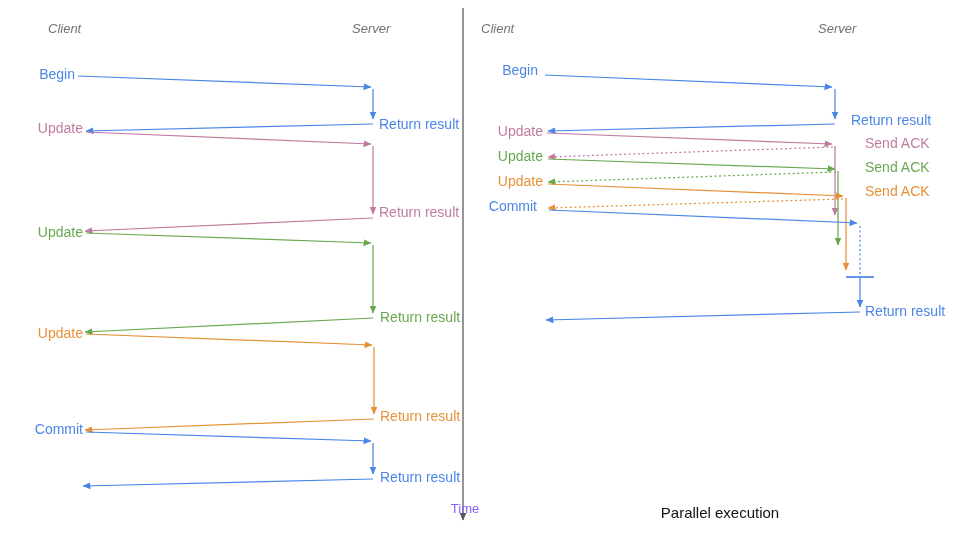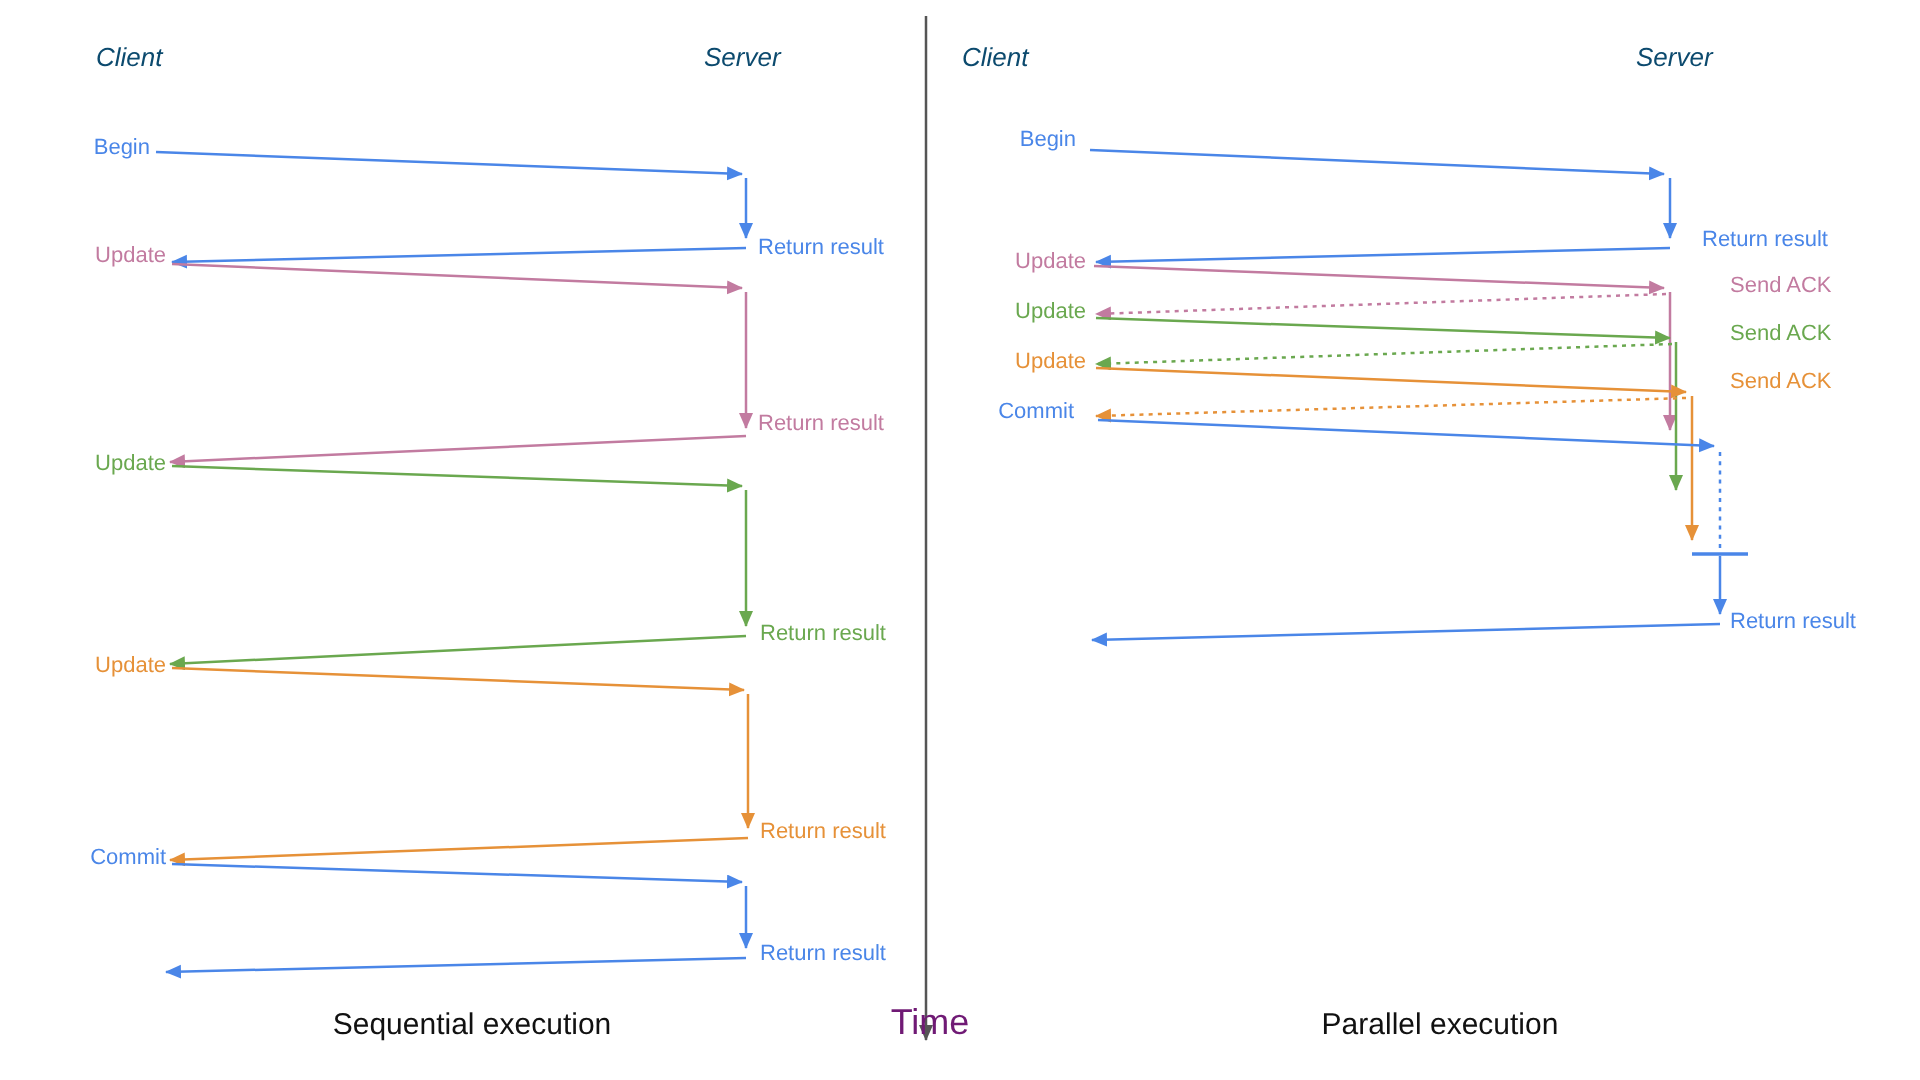--- a/index.html
+++ b/index.html
@@ -2,36 +2,36 @@
 <html><head>
 <meta charset="utf-8">
 <style>
   html,body{margin:0;padding:0;background:#fff;}
   .canvas{
     position:relative;width:960px;height:540px;background:#ffffff;overflow:hidden;
     font-family:"Liberation Sans",sans-serif;
   }
   .canvas svg{position:absolute;left:0;top:0;width:960px;height:540px;}
   .msg-label{
-    position:absolute;font-size:11px;line-height:13px;white-space:nowrap;text-align:center;
+    position:absolute;font-size:14px;line-height:13px;white-space:nowrap;text-align:center;
   }
   .msg-label.align-right{transform:translateX(-100%);}
   .role-label{
     position:absolute;font-size:13px;line-height:14px;font-style:italic;
-    color:#0c4a6e;white-space:nowrap;
+    color:#737373;white-space:nowrap;
   }
   .fig-title{
     position:absolute;font-size:15px;line-height:16px;color:#111111;
     transform:translateX(-50%);white-space:nowrap;
   }
   .seq-title{left:236px;top:505px;}
   .par-title{left:720px;top:505px;}
   .time-label{
     position:absolute;left:465px;top:501px;transform:translateX(-50%);
-    font-size:18px;color:#701a75;white-space:nowrap;
+    font-size:13px;color:#8b5cf6;white-space:nowrap;
   }
 </style>
 </head>
 <body>
 
 <div class="canvas">
   <svg id="arrow-svg" viewBox="0 0 960 540">
       <defs>
         <marker id="arr-4a86e8" markerWidth="9" markerHeight="8" refX="7.5" refY="3.5" orient="auto" markerUnits="userSpaceOnUse">
           <path d="M0,0 L8,3.5 L0,7 Z" fill="#4a86e8"></path>
@@ -102,16 +102,15 @@
       <div class="msg-label align-right" style="left: 543px; top: 125px; color: rgb(194, 123, 160);">Update</div>
       <div class="msg-label align-right" style="left: 543px; top: 150px; color: rgb(106, 168, 79);">Update</div>
       <div class="msg-label align-right" style="left: 543px; top: 175px; color: rgb(230, 145, 56);">Update</div>
       <div class="msg-label align-right" style="left: 537px; top: 200px; color: rgb(74, 134, 232);">Commit</div>
       <div class="msg-label" style="left: 851px; top: 114px; color: rgb(74, 134, 232);">Return result</div>
       <div class="msg-label" style="left: 865px; top: 137px; color: rgb(194, 123, 160);">Send ACK</div>
       <div class="msg-label" style="left: 865px; top: 161px; color: rgb(106, 168, 79);">Send ACK</div>
       <div class="msg-label" style="left: 865px; top: 185px; color: rgb(230, 145, 56);">Send ACK</div>
       <div class="msg-label" style="left: 865px; top: 305px; color: rgb(74, 134, 232);">Return result</div>
     </div>
-  <div class="fig-title seq-title">Sequential execution</div>
   <div class="fig-title par-title">Parallel execution</div>
   <div class="time-label">Time</div>
 </div>
 
 </body></html>

